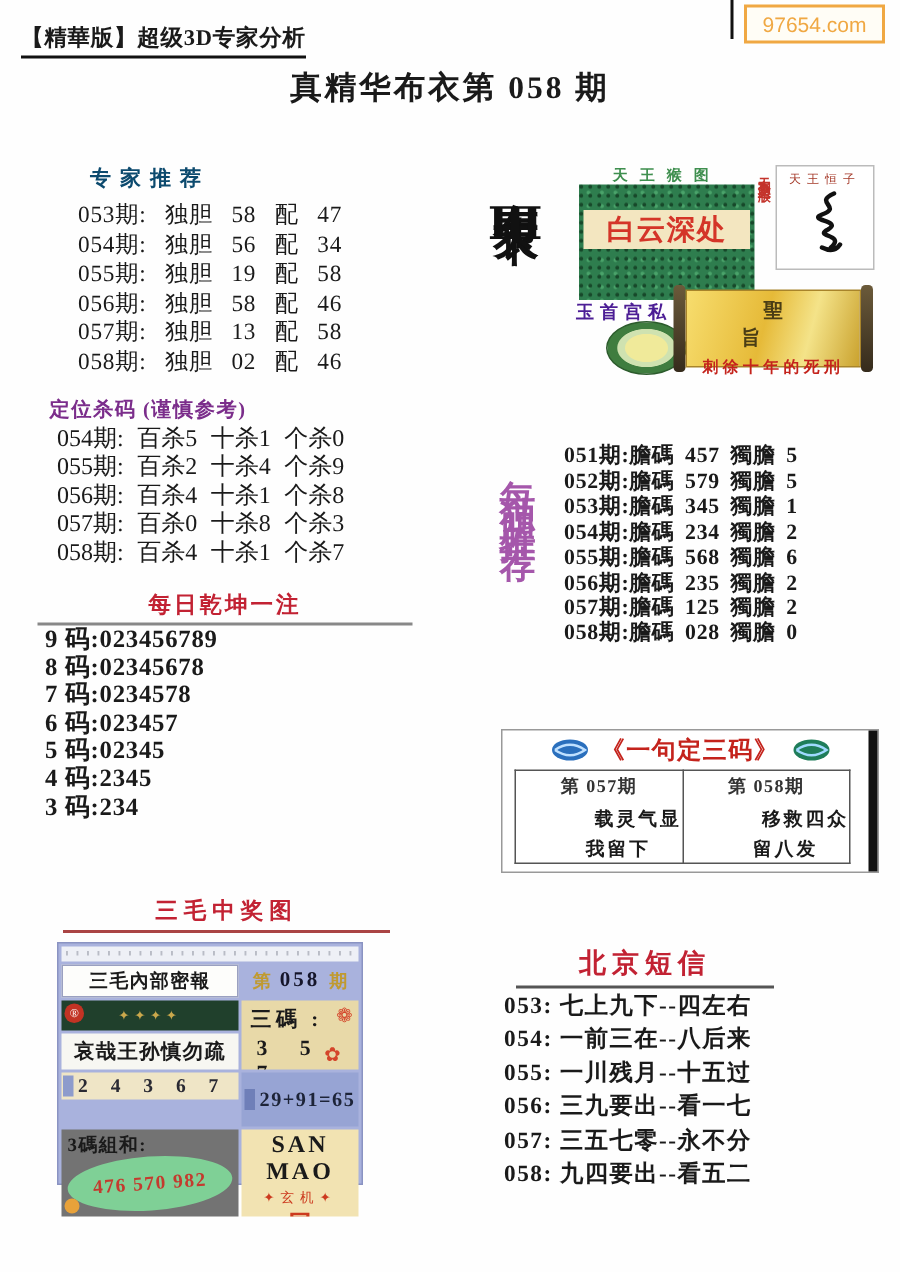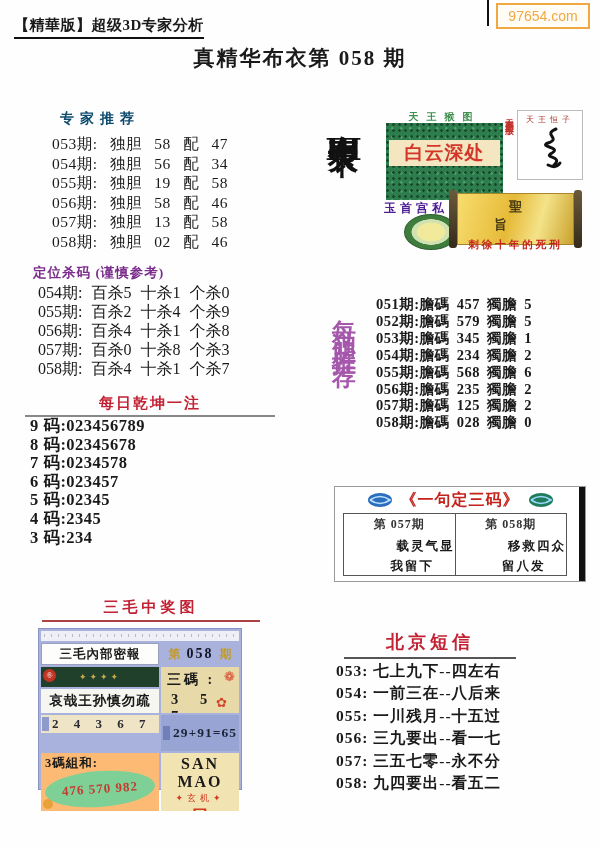--- a/index.html
+++ b/index.html
@@ -49,21 +49,21 @@
   .c-three{flex:1;background:#e8d9a8;position:relative;padding-top:4px;}
   .c-three .lbl{font-size:14px;font-weight:800;margin-left:6px;letter-spacing:3px;}
   .c-three .val{font-size:14.5px;font-weight:800;margin-left:10px;letter-spacing:9px;margin-top:2px;}
   .c-three .fl{position:absolute;color:#d4452a;font-size:13px;}
   .c-strip-l{width:118px;height:18px;background:#efe5c6;display:flex;align-items:center;}
   .c-strip-l .tag{width:7px;height:14px;background:#8d9bcc;margin:0 3px 0 1px;}
   .c-strip-l .v{font-size:13px;font-weight:800;letter-spacing:6px;color:#2a2a33;}
   .c-strip-r{flex:1;height:36px;background:#97a4d4;display:flex;align-items:center;}
   .c-strip-r .tag{width:7px;height:14px;background:#6f7fb8;margin:0 3px 0 2px;}
   .c-strip-r .v{font-size:13.5px;font-weight:800;color:#1d2438;letter-spacing:1px;}
-  .c-group{width:118px;background:#fdba74;position:relative;}
+  .c-group{width:118px;background:#737373;position:relative;}
   .c-group .lbl{font-size:12.5px;font-weight:800;margin:2px 0 0 4px;letter-spacing:1px;}
   .c-group .oval{position:absolute;left:4px;top:18px;width:110px;height:36px;background:#7fd096;border-radius:50%;
                  transform:rotate(-4deg);display:flex;align-items:center;justify-content:center;}
   .c-group .oval span{color:#c43a2e;font-size:13px;font-weight:800;letter-spacing:1px;}
   .c-group .fruit{position:absolute;left:2px;bottom:2px;width:10px;height:10px;border-radius:50%;background:#e8a23a;}
   .c-brand{flex:1;background:#f2e3b2;text-align:center;position:relative;}
   .c-brand .nm{font-size:16px;font-weight:800;letter-spacing:2px;margin-top:2px;}
   .c-brand .orn{color:#cc3a1f;font-size:9px;letter-spacing:4px;margin-top:1px;}
   .c-brand .big{color:#cc3a1f;font-size:19px;font-weight:800;margin-top:0;}
 

